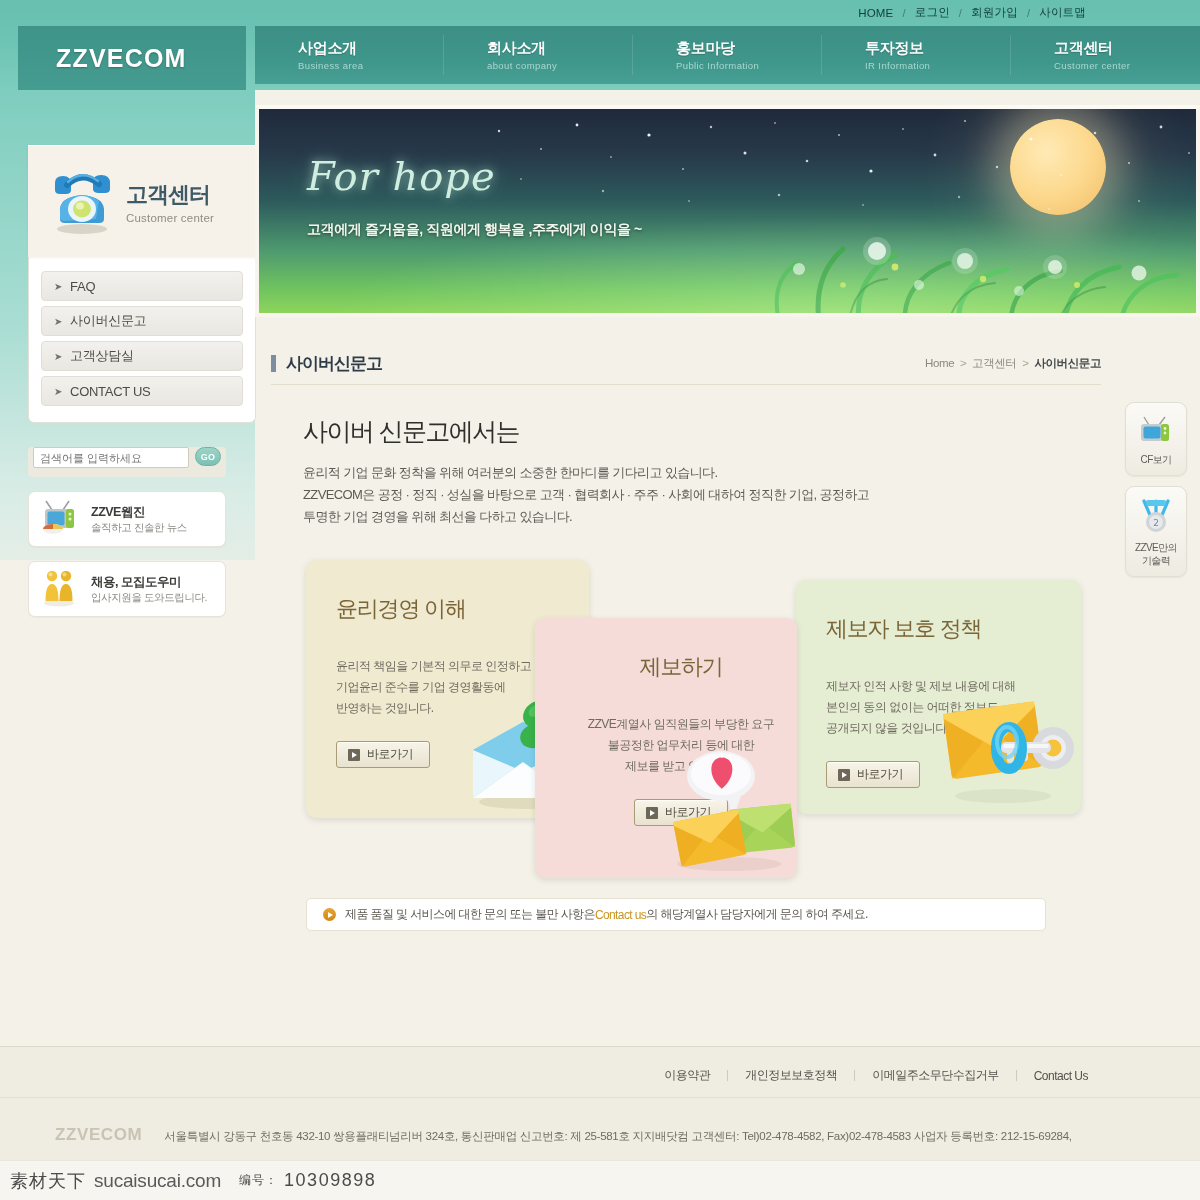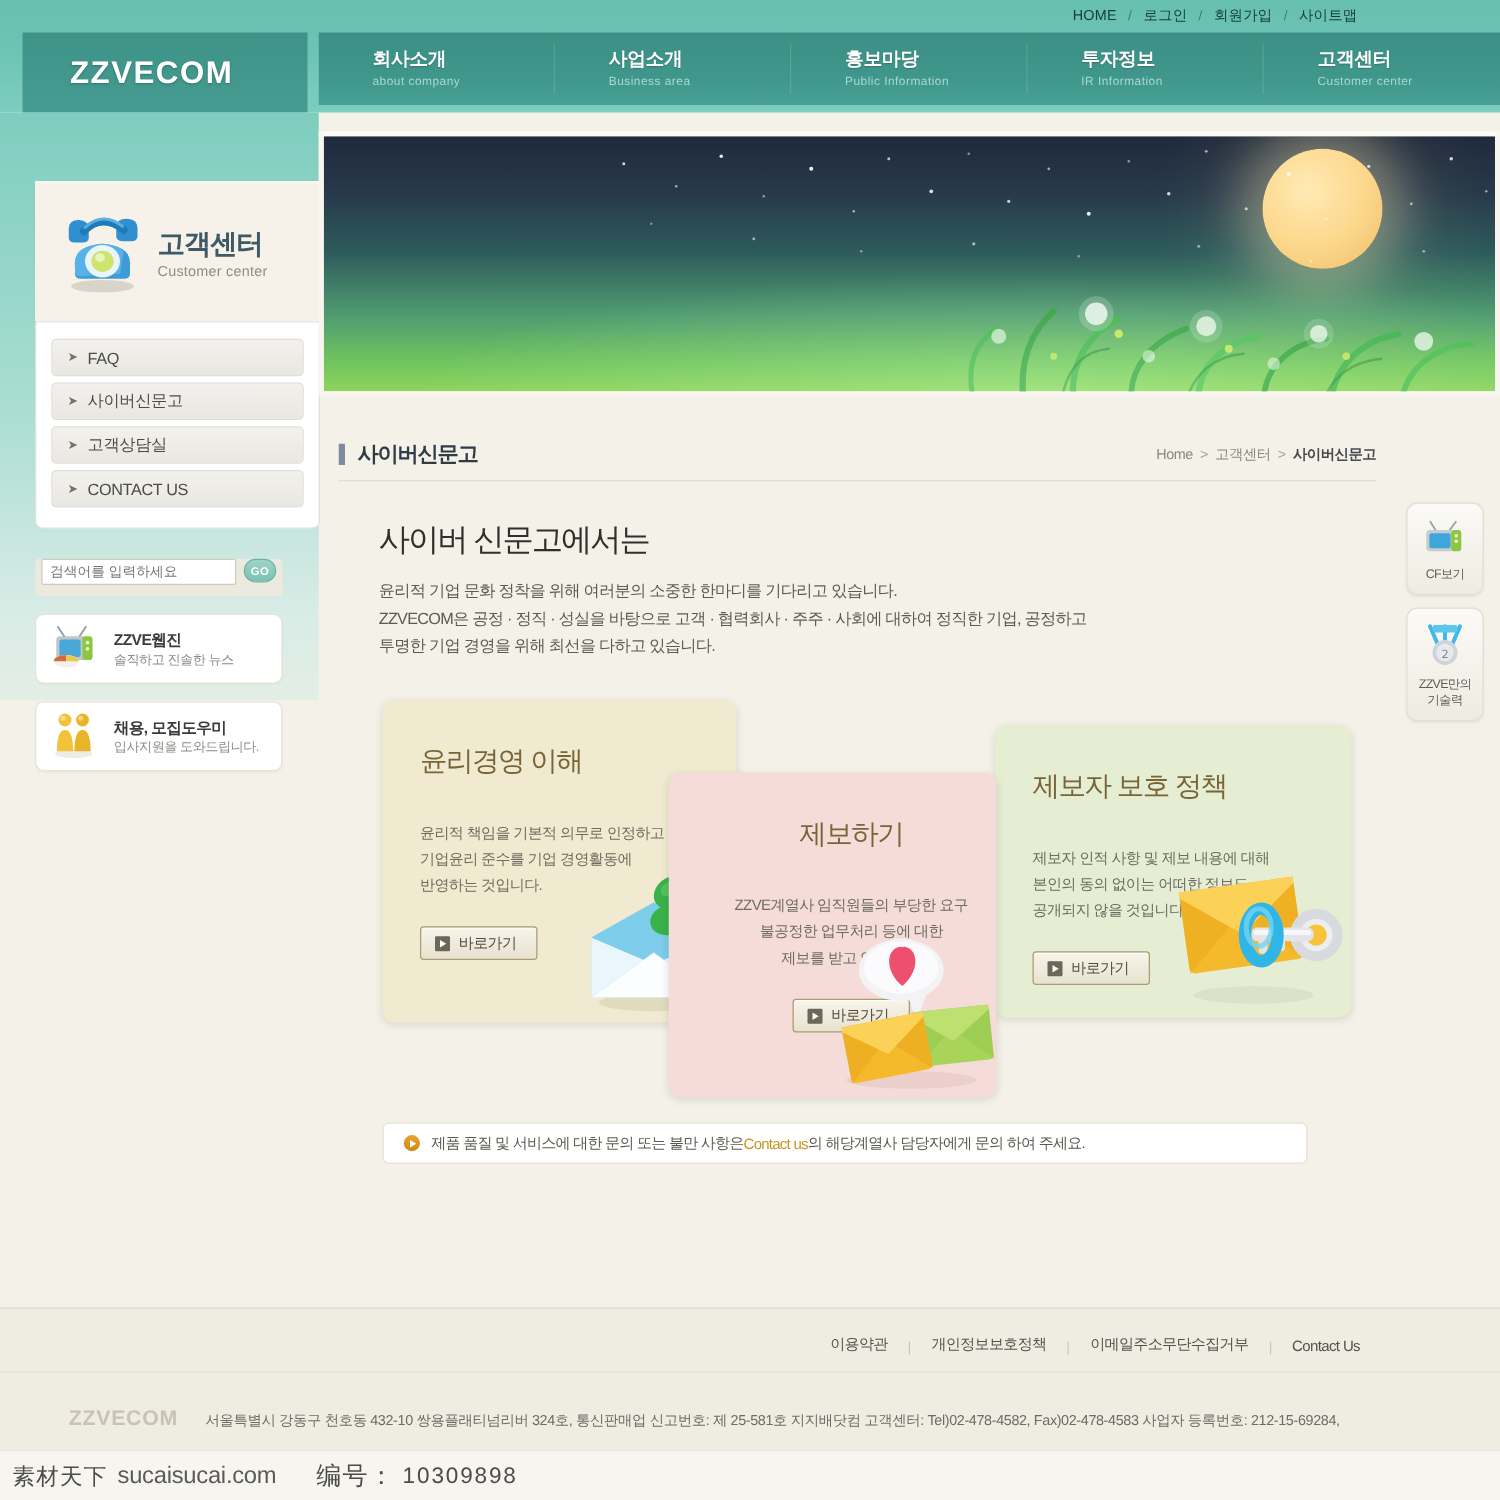--- a/index.html
+++ b/index.html
@@ -232,41 +232,41 @@
     padding: 11px 0 9px 0;
   }
   .qlabel { font-size: 10px; color: #5f5d56; margin-top: 7px; text-align: center; line-height: 13px; letter-spacing: -0.6px; }
 
   
   .footer {
     position: absolute; left: 0; top: 1046px; width: 1200px; height: 154px;
     background: #efece2; border-top: 1px solid #dedacb;
   }
   .foot-nav {
-    position: absolute; right: 95px; top: 20px; display: flex; align-items: flex-end;
+    position: absolute; right: 95px; top: 20px; display: flex; align-items: center;
     font-size: 12px; color: #54524c; letter-spacing: -0.5px;
   }
   .foot-nav a { color: #54524c; text-decoration: none; padding: 0 17px; }
   .foot-nav .vsep { width: 1px; height: 11px; background: #cdc9bb; }
   .foot-line {
     position: absolute; left: 0; top: 50px; width: 1200px; height: 1px; background: #e3dfd1;
   }
   .foot-body { position: absolute; left: 55px; top: 78px; display: flex; align-items: baseline; }
   .foot-logo { font-size: 17px; color: #c8c3b3; font-weight: bold; letter-spacing: .6px; }
   .foot-addr { margin-left: 22px; font-size: 11.5px; color: #6e6c64; letter-spacing: -0.3px; }
 
   
   .wm {
     position: absolute; left: 0; top: 1160px; width: 1200px; height: 40px;
     background: #f7f5ef; display: flex; align-items: center; padding-left: 10px;
     border-top: 1px solid #e9e6db;
   }
   .wm-cn { font-size: 18px; color: #4b4b4b; letter-spacing: 1px; }
   .wm-site { font-size: 19px; color: #5a5a5a; margin-left: 8px; letter-spacing: -.2px; }
-  .wm-no { font-size: 20px; color: #4b4b4b; margin-left: 32px; letter-spacing: 1px; }
+  .wm-no { font-size: 12px; color: #4b4b4b; margin-left: 18px; letter-spacing: 1px; }
   .wm-num { font-size: 18px; color: #4b4b4b; margin-left: 6px; letter-spacing: 1.5px; }
 </style>
 </head>
 <body>
 
 <div id="page">
 
   <div class="topband">
     <div class="utilbar">
       <div class="utilnav">
@@ -279,26 +279,26 @@
         <a>사이트맵</a>
       </div>
     </div>
 
     <div class="logoblock">
       <div class="logo">ZZVECOM</div>
     </div>
 
     <div class="mainnav">
       <div class="navitem">
+        <span class="nav-ko">사업소개</span>
+        <span class="nav-en">Business area</span>
+      </div>
+      <div class="navitem">
         <span class="nav-ko">회사소개</span>
         <span class="nav-en">about company</span>
-      </div>
-      <div class="navitem">
-        <span class="nav-ko">사업소개</span>
-        <span class="nav-en">Business area</span>
       </div>
       <div class="navitem">
         <span class="nav-ko">홍보마당</span>
         <span class="nav-en">Public Information</span>
       </div>
       <div class="navitem">
         <span class="nav-ko">투자정보</span>
         <span class="nav-en">IR Information</span>
       </div>
       <div class="navitem">
@@ -459,20 +459,24 @@
           <circle cx="540" cy="160" r="6" fill="#ffffff" opacity=".6"></circle>
           <circle cx="660" cy="176" r="5" fill="#ffffff" opacity=".55"></circle>
           <circle cx="760" cy="182" r="5" fill="#ffffff" opacity=".5"></circle>
           <circle cx="636" cy="158" r="3.4" fill="#d8e85a" opacity=".9"></circle>
           <circle cx="724" cy="170" r="3.2" fill="#d8e85a" opacity=".85"></circle>
           <circle cx="818" cy="176" r="3" fill="#d8e85a" opacity=".8"></circle>
           <circle cx="584" cy="176" r="2.8" fill="#d8e85a" opacity=".75"></circle>
         </g>
       </svg>
       <div class="bn-glow"></div>
+      <div class="bn-text">
+        <div class="bn-hope">For hope</div>
+        <div class="bn-sub">고객에게 즐거움을, 직원에게 행복을 ,주주에게 이익을 ~</div>
+      </div>
     </div>
 
     <div class="ptitle-row">
       <div class="ptitle">
         <span class="ptitle-bar"></span>
         <span class="ptitle-txt">사이버신문고</span>
       </div>
       <div class="crumbs">
         <span class="home">Home</span>
         <span class="gt">&gt;</span>

